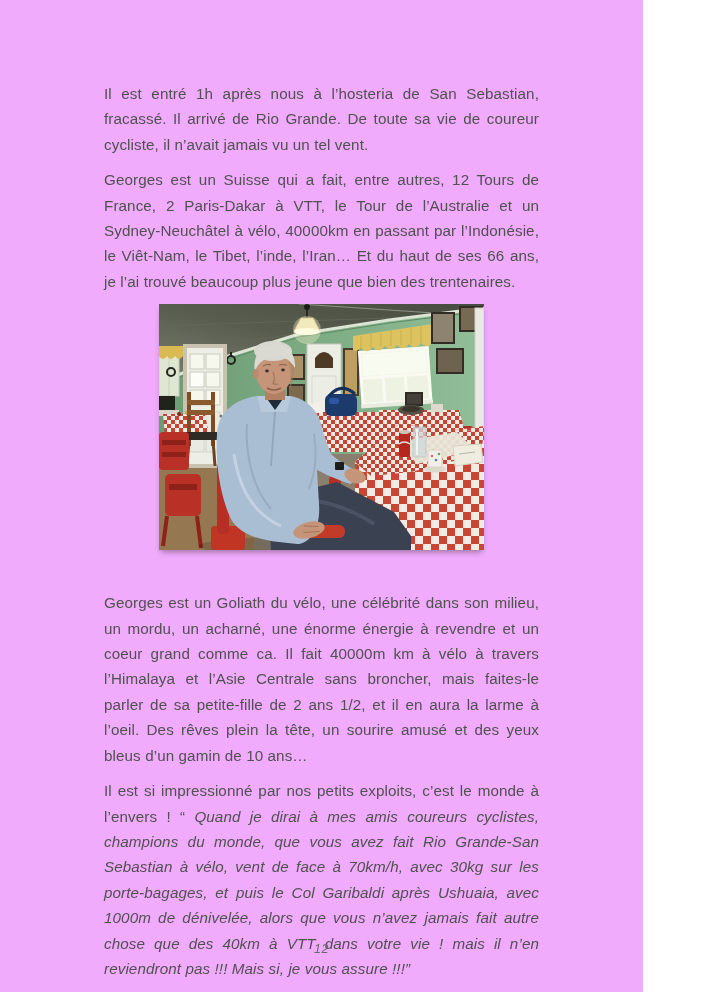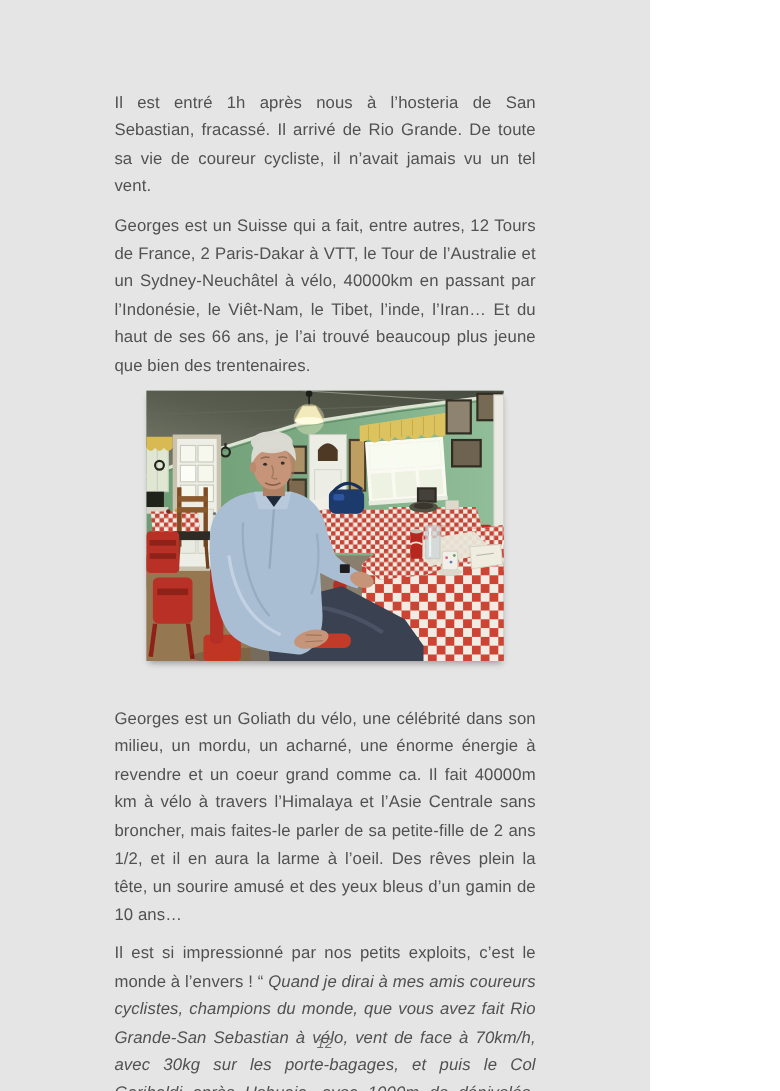--- a/index.html
+++ b/index.html
@@ -1,19 +1,19 @@
 <!DOCTYPE html>
 <html><head>
 <meta charset="utf-8">
 <style>
   html,body{margin:0;padding:0;background:#ffffff;}
   body{width:709px;height:992px;font-family:"Liberation Sans",sans-serif;}
   .page{
-    box-sizing:border-box;position:relative;width:591px;height:992px;
-    background:#e5e5e5;padding:81px 104px 0 104px;overflow:hidden;
+    box-sizing:border-box;position:relative;width:643px;height:992px;
+    background:#f0abfc;padding:81px 104px 0 104px;overflow:hidden;
   }
   p.body-text{
     margin:0 0 10px 0;font-size:15.2px;line-height:25.4px;
     text-align:justify;color:#515151;letter-spacing:0.1px;
   }
   p.quote-para em{font-style:italic;}
   figure.photo{
     margin:10px auto 40px auto;width:325px;height:246px;padding:0;
     box-shadow:0 4px 6px -2px rgba(0,0,0,0.35);
     line-height:0;

